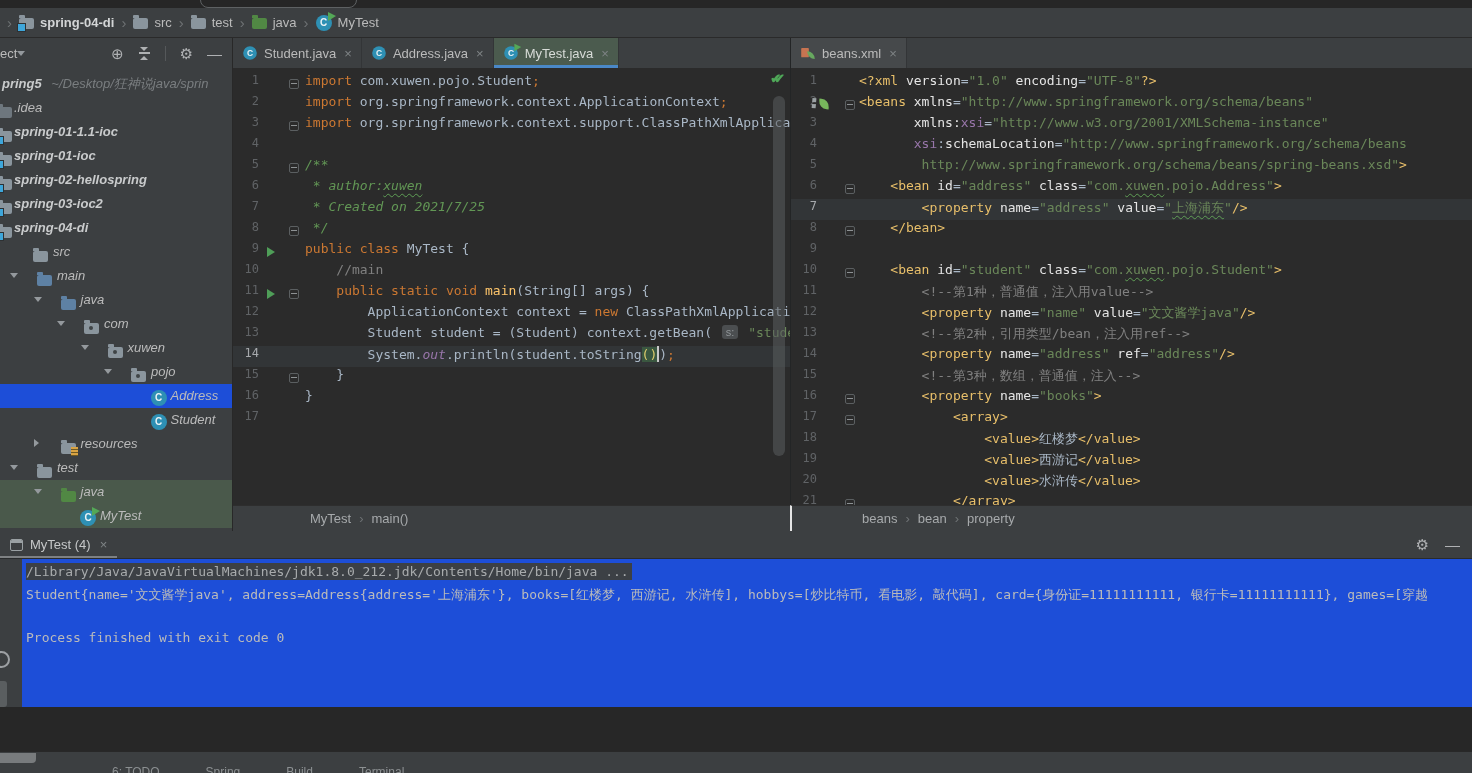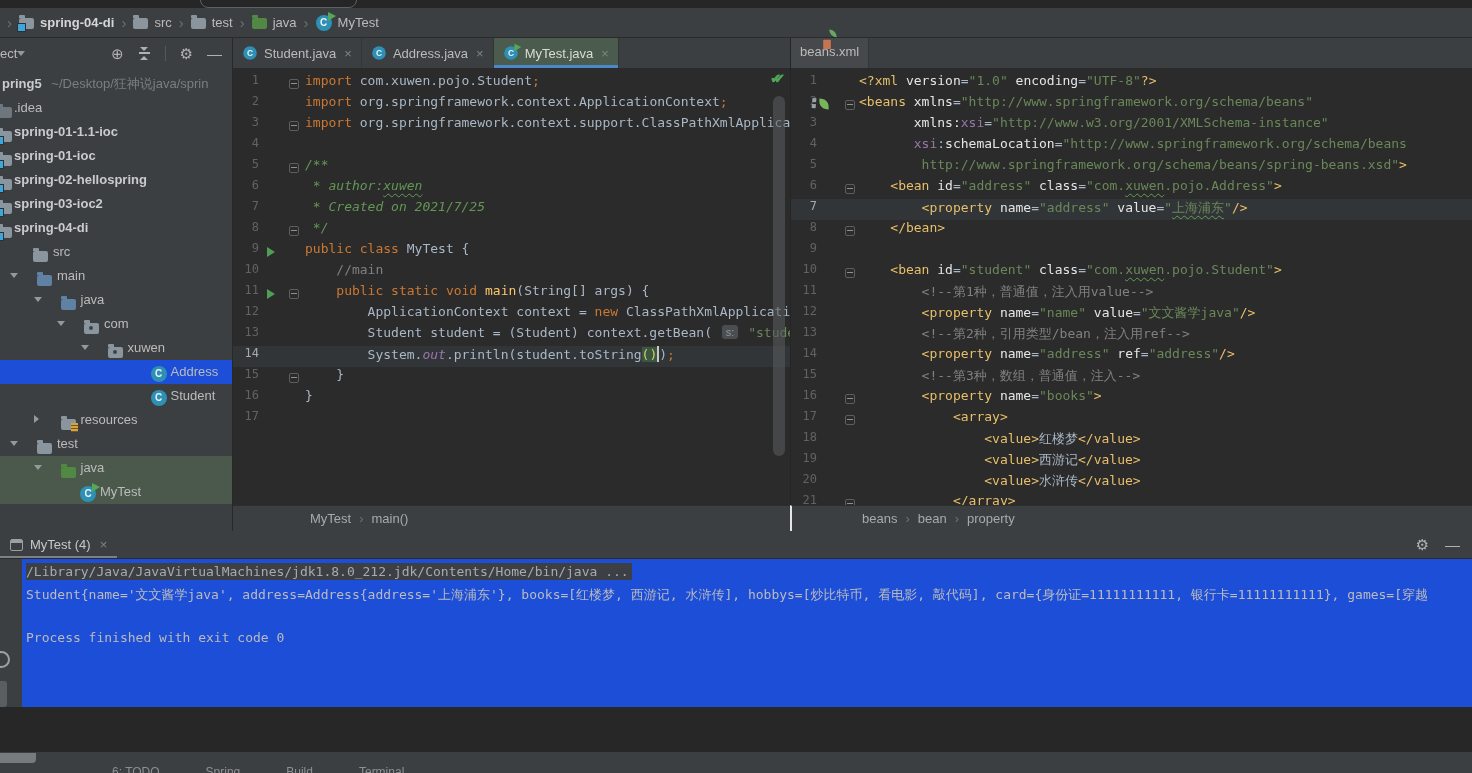--- a/index.html
+++ b/index.html
@@ -25,21 +25,21 @@
   .hico{color:#AFB1B3;font-size:15px;line-height:15px;cursor:pointer;}
   .hsep{width:1px;height:15px;background:#55585A;}
   #picons{margin-left:auto;display:flex;align-items:center;gap:14px;}
   .collapse-ico{position:relative;width:13px;height:13px;
      background:linear-gradient(#AFB1B3,#AFB1B3) center/11px 2px no-repeat;}
   .collapse-ico::before{content:"";position:absolute;left:2px;top:0;
      border-left:4px solid transparent;border-right:4px solid transparent;border-top:4px solid #AFB1B3;}
   .collapse-ico::after{content:"";position:absolute;left:2px;bottom:0;
      border-left:4px solid transparent;border-right:4px solid transparent;border-bottom:4px solid #AFB1B3;}
   #tree{padding-top:4px;}
-  .trow{position:relative;height:24px;line-height:24px;font-size:13px;color:#BBBBBB;white-space:nowrap;cursor:pointer;}
+  .trow{position:relative;height:24px;line-height:24px;font-size:13px;color:#BBBBBB;white-space:nowrap;cursor:pointer;font-style:italic;}
   .trow.sel{background:#1d4ed8;}
   .trow.green{background:#4A594B;}
   .tlbl2{position:absolute;top:0;}
   .tlbl2.b{font-weight:bold;color:#C9CBCC;}
   .tsub{color:#7A7E80;padding-left:6px;font-weight:normal;}
   .arr-down{position:absolute;top:9px;width:0;height:0;
      border-left:4px solid transparent;border-right:4px solid transparent;border-top:5px solid #94999D;}
   .arr-right{position:absolute;top:7px;width:0;height:0;
      border-top:4px solid transparent;border-bottom:4px solid transparent;border-left:5px solid #94999D;}
   .tico{position:absolute;top:6px;}
@@ -65,21 +65,21 @@
   .i-win::before{content:"";display:block;height:3px;background:#9AA0A3;border-radius:1px 1px 0 0;}
   
   .tabs{background:#3C3F41;display:flex;align-items:stretch;height:30px;box-sizing:border-box;}
   #ltabs{left:233px;top:38px;width:557px;}
   #rtabs{left:790px;top:38px;width:682px;border-left:1px solid #232526;}
   .tab{position:relative;display:flex;align-items:center;gap:6px;padding:0 9px;font-size:13px;
        color:#BBBBBB;border-right:1px solid #333537;cursor:pointer;}
   .tab .i-class,.tab .i-xml{transform:scale(.85);}
   .tab.active{background:#4B5B4E;color:#D8DCD8;}
   .tab.active::after{content:"";position:absolute;left:0;right:0;bottom:0;height:3px;background:#4A88C7;}
-  .tab.selgray{background:#46494B;flex-direction:column;}
+  .tab.selgray{background:#46494B;}
   .tclose{color:#7F8486;font-size:13px;padding-left:2px;cursor:pointer;}
   
   .editor{background:#2B2B2B;overflow:hidden;}
   #led{left:233px;top:68px;width:557px;height:437px;}
   #red{left:790px;top:68px;width:682px;height:437px;border-left:1px solid #232526;box-sizing:border-box;}
   .curbg{position:absolute;left:0;right:0;height:21px;background:#323537;z-index:0;}
   .gutter{position:absolute;left:0;top:5px;z-index:1;}
   #led .gutter{width:72px;} #red .gutter{width:68px;}
   .code{position:absolute;top:5px;right:0;z-index:1;overflow:hidden;bottom:0;}
   #led .code{left:72px;} #red .code{left:68px;}
@@ -198,20 +198,21 @@
       <div class="trow"><span class="tico i-folder mod" style="left: -3px;"></span><span class="tlbl2 b" style="left: 14px;">spring-01-1.1-ioc</span></div>
       <div class="trow"><span class="tico i-folder mod" style="left: -3px;"></span><span class="tlbl2 b" style="left: 14px;">spring-01-ioc</span></div>
       <div class="trow"><span class="tico i-folder mod" style="left: -3px;"></span><span class="tlbl2 b" style="left: 14px;">spring-02-hellospring</span></div>
       <div class="trow"><span class="tico i-folder mod" style="left: -3px;"></span><span class="tlbl2 b" style="left: 14px;">spring-03-ioc2</span></div>
       <div class="trow"><span class="tico i-folder mod" style="left: -3px;"></span><span class="tlbl2 b" style="left: 14px;">spring-04-di</span></div>
       <div class="trow"><span class="tico i-folder" style="left: 33px;"></span><span class="tlbl2" style="left: 53px;">src</span></div>
       <div class="trow"><span class="arr-down" style="left: 10px;"></span><span class="tico i-folder blue" style="left: 37px;"></span><span class="tlbl2" style="left: 57px;">main</span></div>
       <div class="trow"><span class="arr-down" style="left: 33.5px;"></span><span class="tico i-folder blue" style="left: 60.5px;"></span><span class="tlbl2" style="left: 80.5px;">java</span></div>
       <div class="trow"><span class="arr-down" style="left: 57px;"></span><span class="tico i-folder pkg" style="left: 84px;"></span><span class="tlbl2" style="left: 104px;">com</span></div>
       <div class="trow"><span class="arr-down" style="left: 80.5px;"></span><span class="tico i-folder pkg" style="left: 107.5px;"></span><span class="tlbl2" style="left: 127.5px;">xuwen</span></div>
+      <div class="trow"><span class="arr-down" style="left: 104px;"></span><span class="tico i-folder pkg" style="left: 131px;"></span><span class="tlbl2" style="left: 151px;">pojo</span></div>
       <div class="trow sel"><span class="tico i-class" style="left: 150.5px;"></span><span class="tlbl2" style="left: 170.5px;">Address</span></div>
       <div class="trow"><span class="tico i-class" style="left: 150.5px;"></span><span class="tlbl2" style="left: 170.5px;">Student</span></div>
       <div class="trow"><span class="arr-right" style="left: 33.5px;"></span><span class="tico i-folder res" style="left: 60.5px;"></span><span class="tlbl2" style="left: 80.5px;">resources</span></div>
       <div class="trow"><span class="arr-down" style="left: 10px;"></span><span class="tico i-folder" style="left: 37px;"></span><span class="tlbl2" style="left: 57px;">test</span></div>
       <div class="trow green"><span class="arr-down" style="left: 33.5px;"></span><span class="tico i-folder green" style="left: 60.5px;"></span><span class="tlbl2" style="left: 80.5px;">java</span></div>
       <div class="trow green"><span class="tico i-class run" style="left: 80px;"></span><span class="tlbl2" style="left: 100px;">MyTest</span></div>
     </div>
 </div>
 
 <div id="ltabs" class="tabs abs">

